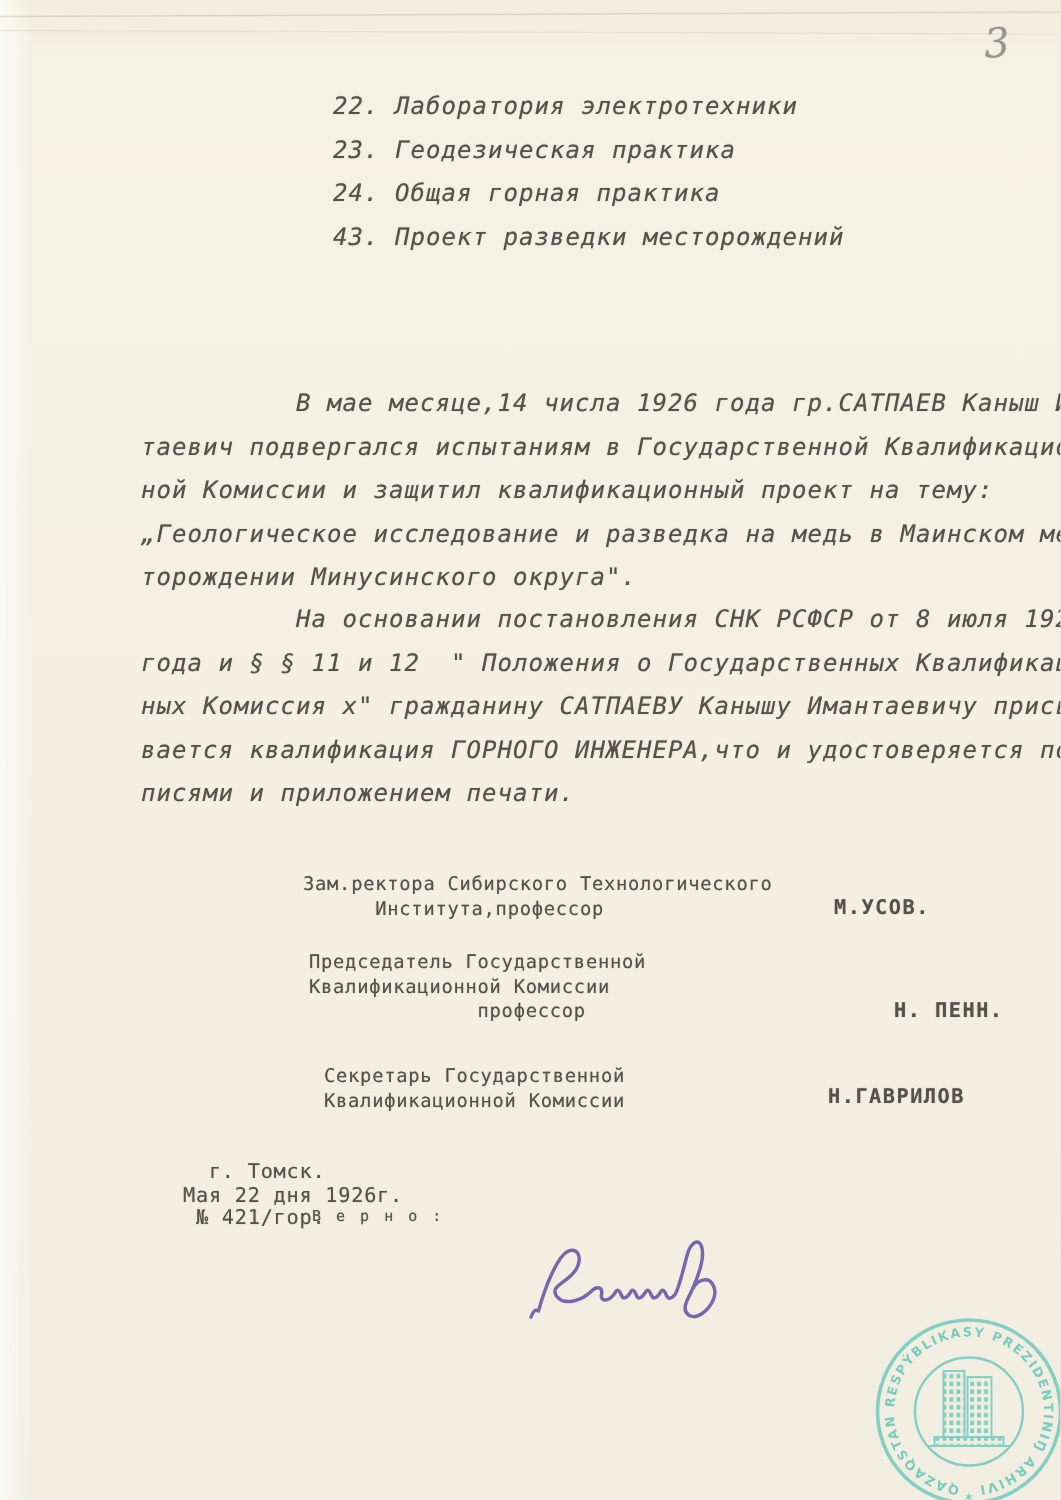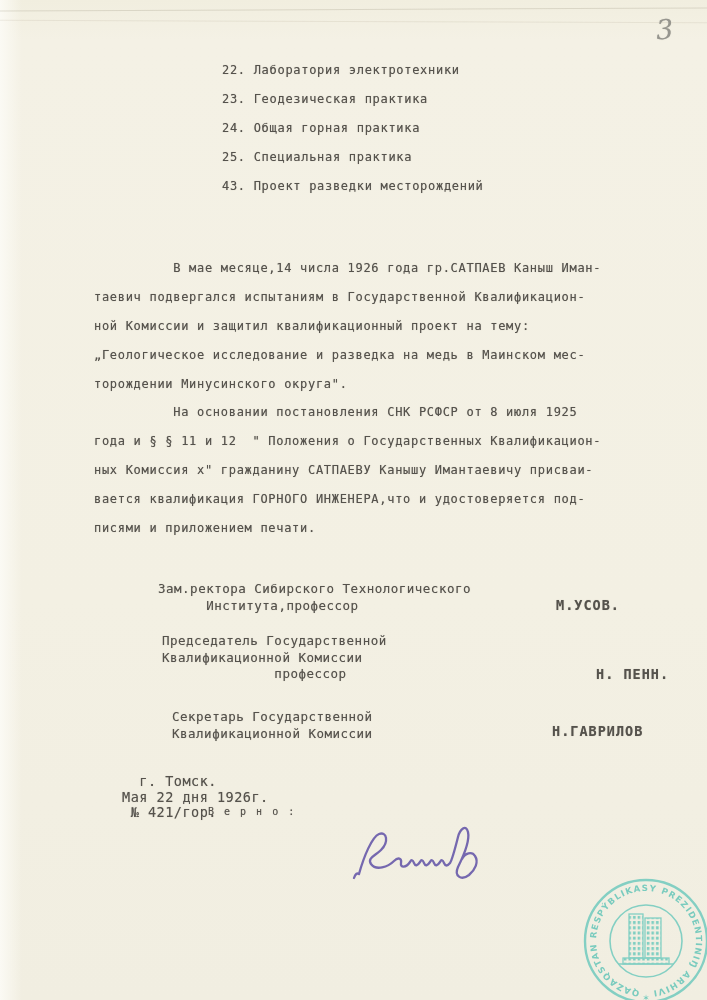--- a/index.html
+++ b/index.html
@@ -19,40 +19,41 @@
   .scan-edge{
     position:absolute;left:0;top:0;bottom:0;width:22px;
     background:linear-gradient(90deg,#fbfaf4 0%, rgba(251,250,244,0) 100%);
     pointer-events:none;
   }
   .crease{position:absolute;left:0;right:0;height:1px;background:rgba(175,168,148,.35);pointer-events:none;}
   .crease.c1{top:9px;transform:rotate(-.25deg);}
   .crease.c2{top:21px;opacity:.55;transform:rotate(.2deg);}
   .typed{
     white-space:pre;
-    font-size:12px;
+    font-size:16px;
     letter-spacing:.7px;
     line-height:29px;
     color:#55524c;
     text-shadow:0 0 .7px rgba(85,82,76,.55);
+    font-style:italic;
   }
   .page-number{
     position:absolute;left:656px;top:14px;
     font-family:"DejaVu Serif","Liberation Serif",serif;
     font-style:italic;font-size:27px;color:#96958e;
     transform:rotate(-4deg);
     text-shadow:0 0 1px rgba(150,149,142,.4);
   }
   .list-block{position:absolute;left:222px;top:56px;}
   .para1{position:absolute;left:94px;top:254px;}
   .para2{position:absolute;left:94px;top:398px;}
   .sig-title{
     position:absolute;white-space:pre;
     font-size:12.5px;letter-spacing:.5px;line-height:16.5px;
-    color:#55524c;text-shadow:0 0 .7px rgba(85,82,76,.5);
+    color:#55524c;text-shadow:0 0 .7px rgba(85,82,76,.5);margin-left:44px;
   }
   .sig-name{
     position:absolute;font-size:13.5px;letter-spacing:1px;
     color:#55524c;text-shadow:0 0 .7px rgba(85,82,76,.5);white-space:pre;font-weight:bold;
   }
   .s1t{left:158px;top:581px;}
   .s1n{left:556px;top:597px;}
   .s2t{left:162px;top:633px;}
   .s2n{left:556px;top:666px;padding-left:40px;}
   .s3t{left:172px;top:709px;}
@@ -89,21 +90,20 @@
   <div class="scan-edge"></div>
   <div class="crease c1"></div>
   <div class="crease c2"></div>
 
   <div class="page-number">3</div>
 
   <div class="list-block">
     <div class="typed">22. Лаборатория электротехники</div>
     <div class="typed">23. Геодезическая практика</div>
     <div class="typed">24. Общая горная практика</div>
-    <div class="typed">25. Специальная практика</div>
     <div class="typed">43. Проект разведки месторождений</div>
   </div>
 
   <div class="typed para1">          В мае месяце,14 числа 1926 года гр.САТПАЕВ Каныш Иман-
 таевич подвергался испытаниям в Государственной Квалификацион-
 ной Комиссии и защитил квалификационный проект на тему:
 „Геологическое исследование и разведка на медь в Маинском мес-
 торождении Минусинского округа".</div>
   <div class="typed para2">          На основании постановления СНК РСФСР от 8 июля 1925
 года и § § 11 и 12  " Положения о Государственных Квалификацион-

